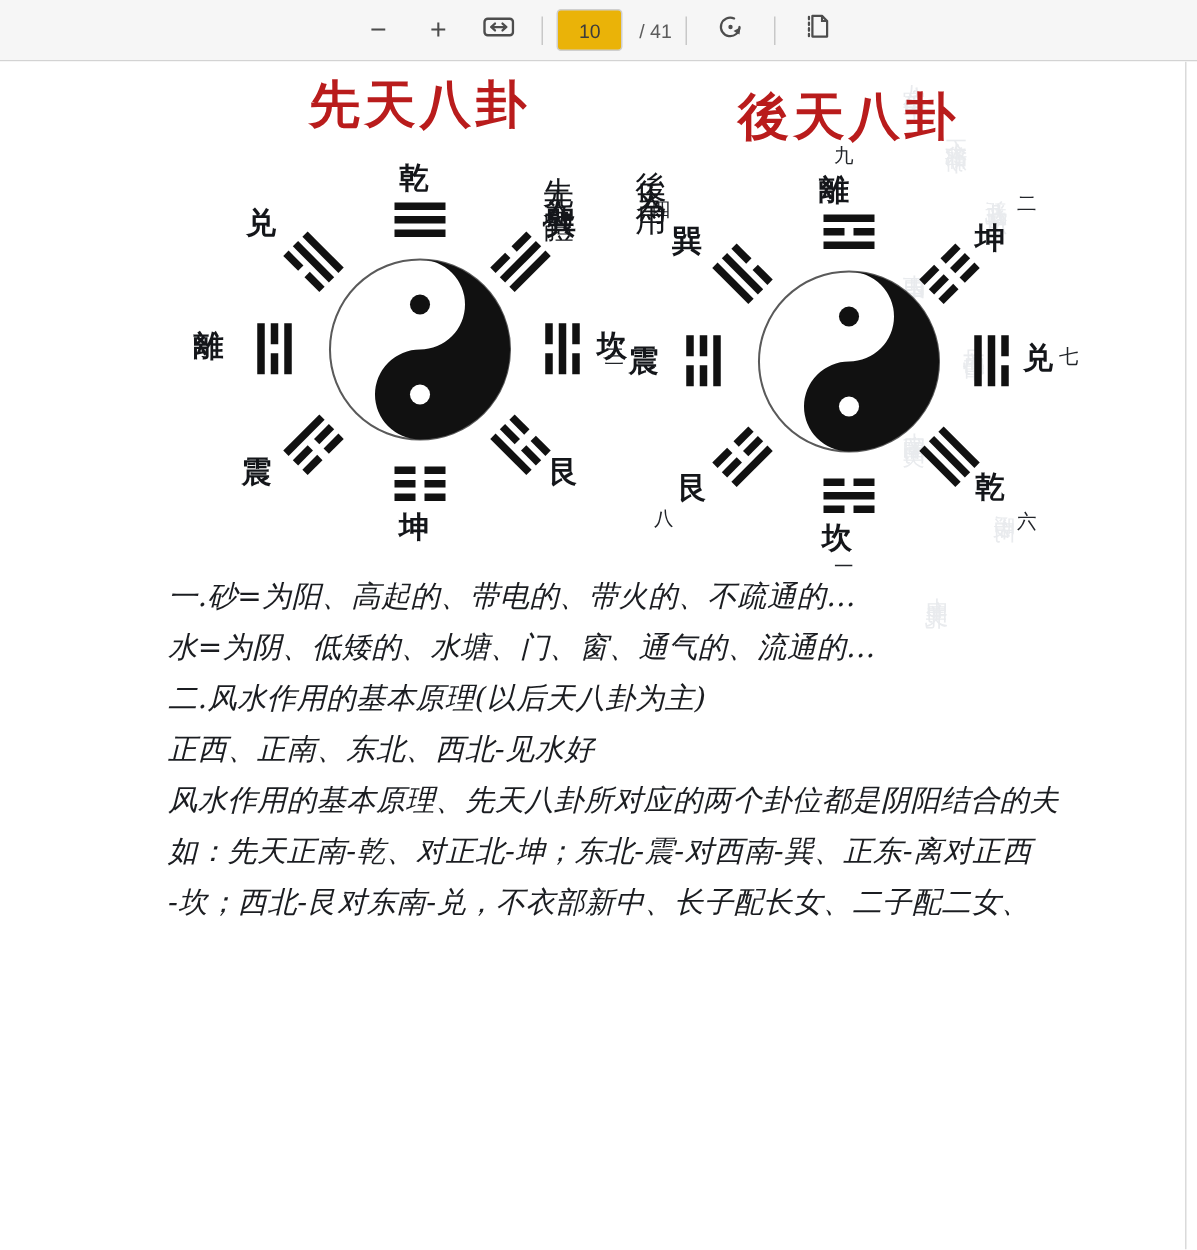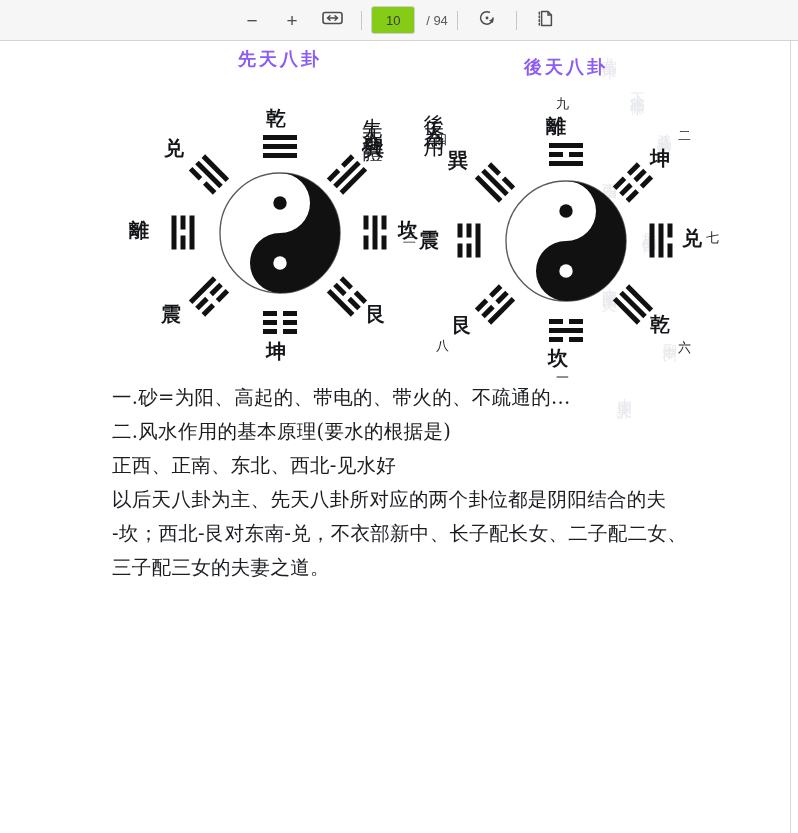--- a/index.html
+++ b/index.html
@@ -31,21 +31,21 @@
   .tb-btn .glyph { font-size: 19px; line-height: 1; color: #4d4d4d; }
   .tb-sep {
     width: 1px; height: 19px;
     background: #c8c8c8;
     margin: 0 9px;
   }
   #page-input {
     width: 44px; height: 28px;
     border: 1px solid #cfcfcf;
     border-radius: 3px;
-    background: #84cc16;
+    background: #eab308;
     text-align: center;
     font-size: 13px;
     color: #3c3c3c;
     font-family: "Liberation Sans", sans-serif;
     outline: none;
     padding: 0;
   }
   #page-total {
     font-size: 13px;
     color: #5c5c5c;
@@ -95,23 +95,23 @@
   }
   #bagua-xian { left: 130px; top: 40px; }
   #bagua-hou  { left: 416px; top: 48px; }
 
   .bagua-title {
     position: absolute;
     width: 100%;
     text-align: center;
     top: -42px;
     font-family: "DejaVu Serif", serif;
-    font-size: 18px;
+    font-size: 34px;
     font-weight: bold;
-    color: #8b5cf6;
+    color: #b91c1c;
     letter-spacing: 3px;
     white-space: nowrap;
   }
 
   .taiji {
     position: absolute;
     left: 88px; top: 82px;
     width: 124px; height: 124px;
   }
 
@@ -163,20 +163,21 @@
     color: #14161a;
     letter-spacing: 8px;
     white-space: nowrap;
   }
 
   
   #bodytext {
     position: absolute;
     top: 340px; left: 112px;
     width: 600px;
+    font-style: italic;
   }
   .line {
     font-family: "DejaVu Serif", serif;
     font-size: 19.5px;
     line-height: 34px;
     color: #1b1d21;
     letter-spacing: 0.3px;
     white-space: pre-wrap;
   }
 </style>
@@ -200,21 +201,21 @@
           <rect x="1" y="2.5" width="19" height="11" rx="2.2" ry="2.2" fill="none" stroke="#4d4d4d" stroke-width="1.6"></rect>
           <path d="M5.4 8 h10.2 M5.4 8 l2.6 -2.3 M5.4 8 l2.6 2.3 M15.6 8 l-2.6 -2.3 M15.6 8 l-2.6 2.3" fill="none" stroke="#4d4d4d" stroke-width="1.5" stroke-linecap="round" stroke-linejoin="round"></path>
         </svg>
       </span>
     </div>
 
     <div class="tb-sep"></div>
 
     <input id="page-input" type="text" value="10" style="">
 
-    <span id="page-total">/ 94</span>
+    <span id="page-total">/ 41</span>
 
     <div class="tb-sep"></div>
 
     <div class="tb-btn">
       <span>
         <svg width="20" height="20" viewBox="0 0 20 20">
           <path d="M16 10 A6.2 6.2 0 1 1 12.4 4.3" fill="none" stroke="#4d4d4d" stroke-width="1.5" stroke-linecap="round"></path>
           <path d="M16.6 10.2 L16.0 15.0 L12.0 12.6 Z" fill="#4d4d4d"></path>
           <circle cx="10" cy="10" r="1.45" fill="#4d4d4d"></circle>
         </svg>
@@ -396,21 +397,22 @@
         <div class="tri-num" style="left:140px; top:272px;">一</div>
       </div>
 
       <div class="vlabel" style="left:358px; top:52px;">先天為體</div>
       <div class="vlabel" style="left:420px; top:48px;">後天為用</div>
 
     </div>
 
     <div id="bodytext">
       <div class="line">一.砂=为阳、高起的、带电的、带火的、不疏通的...</div>
-      <div class="line">二.风水作用的基本原理(要水的根据是)</div>
+      <div class="line">水=为阴、低矮的、水塘、门、窗、通气的、流通的...</div>
+      <div class="line">二.风水作用的基本原理(以后天八卦为主)</div>
       <div class="line">正西、正南、东北、西北-见水好</div>
-      <div class="line">以后天八卦为主、先天八卦所对应的两个卦位都是阴阳结合的夫</div>
+      <div class="line">风水作用的基本原理、先天八卦所对应的两个卦位都是阴阳结合的夫</div>
+      <div class="line">如：先天正南-乾、对正北-坤；东北-震-对西南-巽、正东-离对正西</div>
       <div class="line">-坎；西北-艮对东南-兑，不衣部新中、长子配长女、二子配二女、</div>
-      <div class="line">三子配三女的夫妻之道。</div>
     </div>
 
   </div>
 </div>
 
 </body></html>

